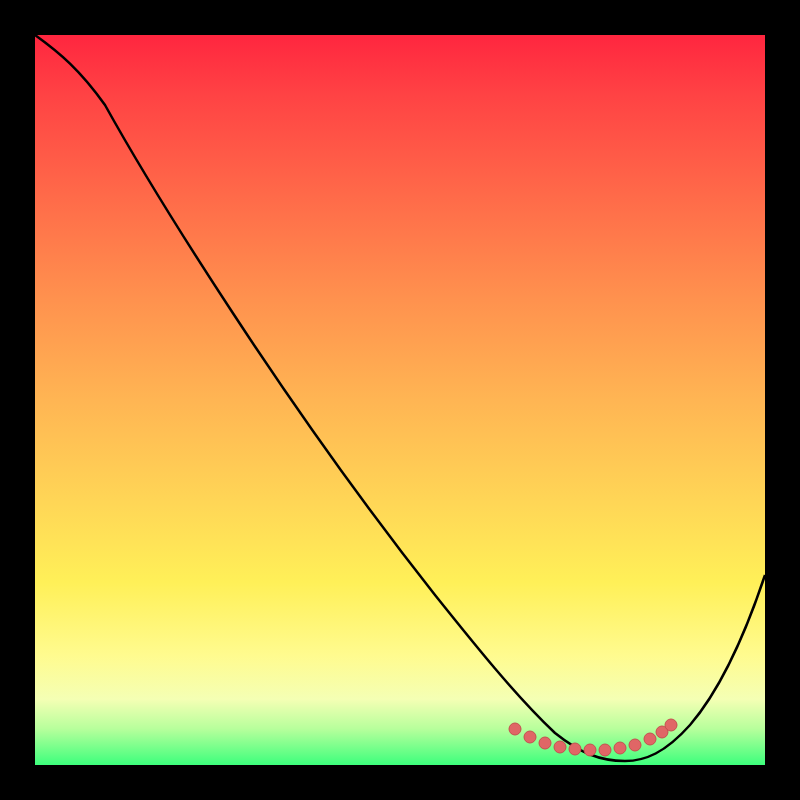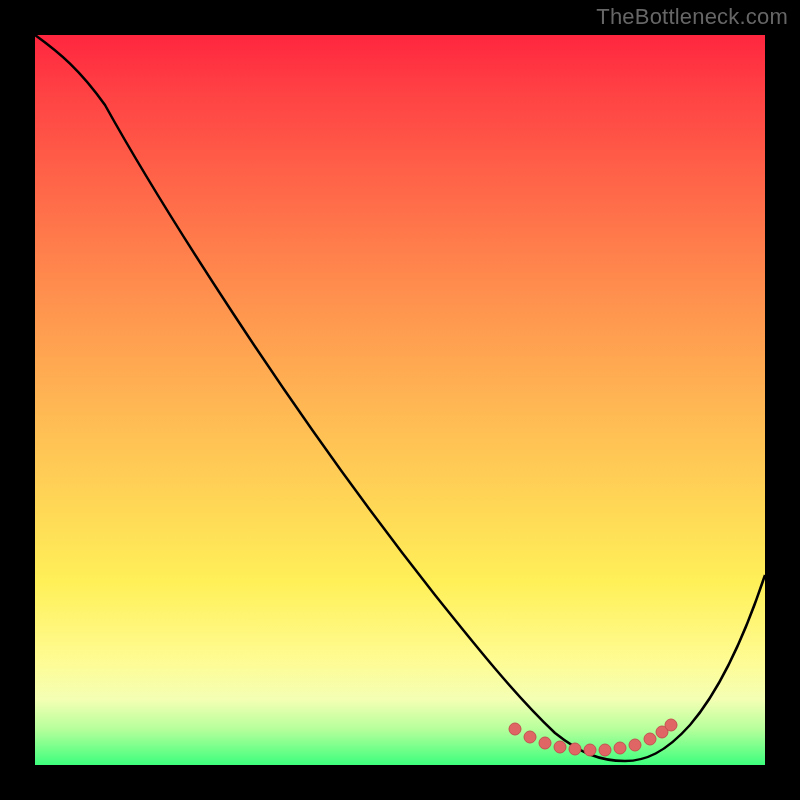--- a/index.html
+++ b/index.html
@@ -56,21 +56,20 @@
     width: 730px;
     height: 730px;
     overflow: visible;
   }
 </style>
 </head>
 <body>
 
 <div class="frame">
 
-  <div class="watermark">TheBottleneck.com</div>
 
   <div class="plot-area">
     <svg class="curve" viewBox="0 0 730 730" preserveAspectRatio="none">
       <path fill="none" stroke="#000" stroke-width="2.5" d="M 0 0
                C 25 18, 45 35, 70 70
                C 120 160, 250 370, 400 560
                C 440 610, 480 660, 520 698
                C 545 718, 565 726, 590 726
                C 610 726, 630 718, 655 690
                C 685 655, 710 600, 730 540"></path>

